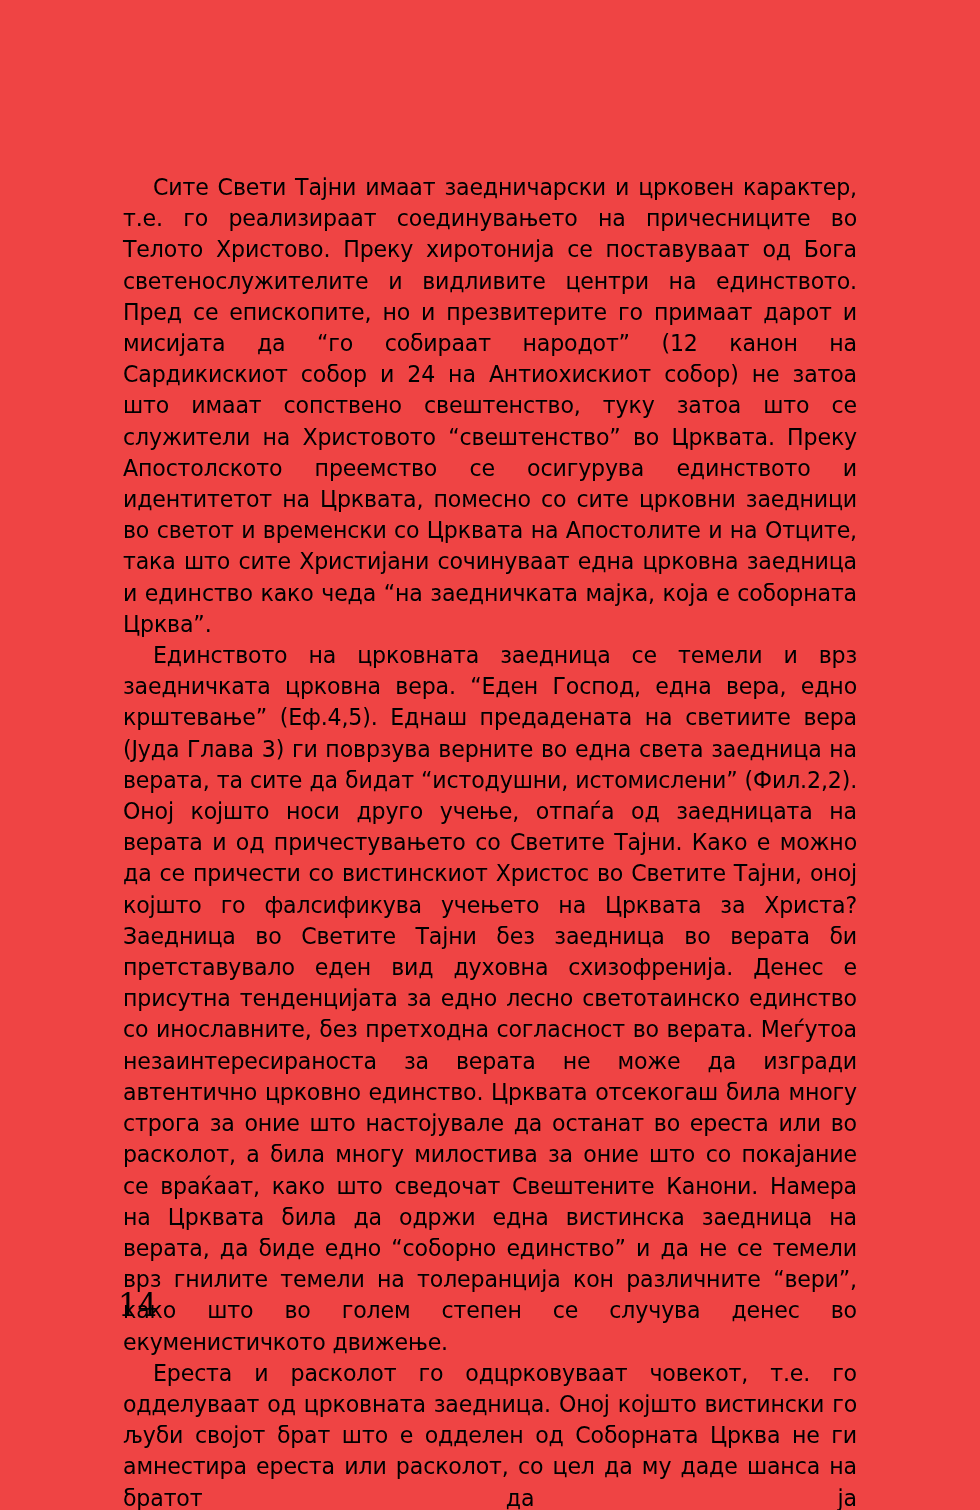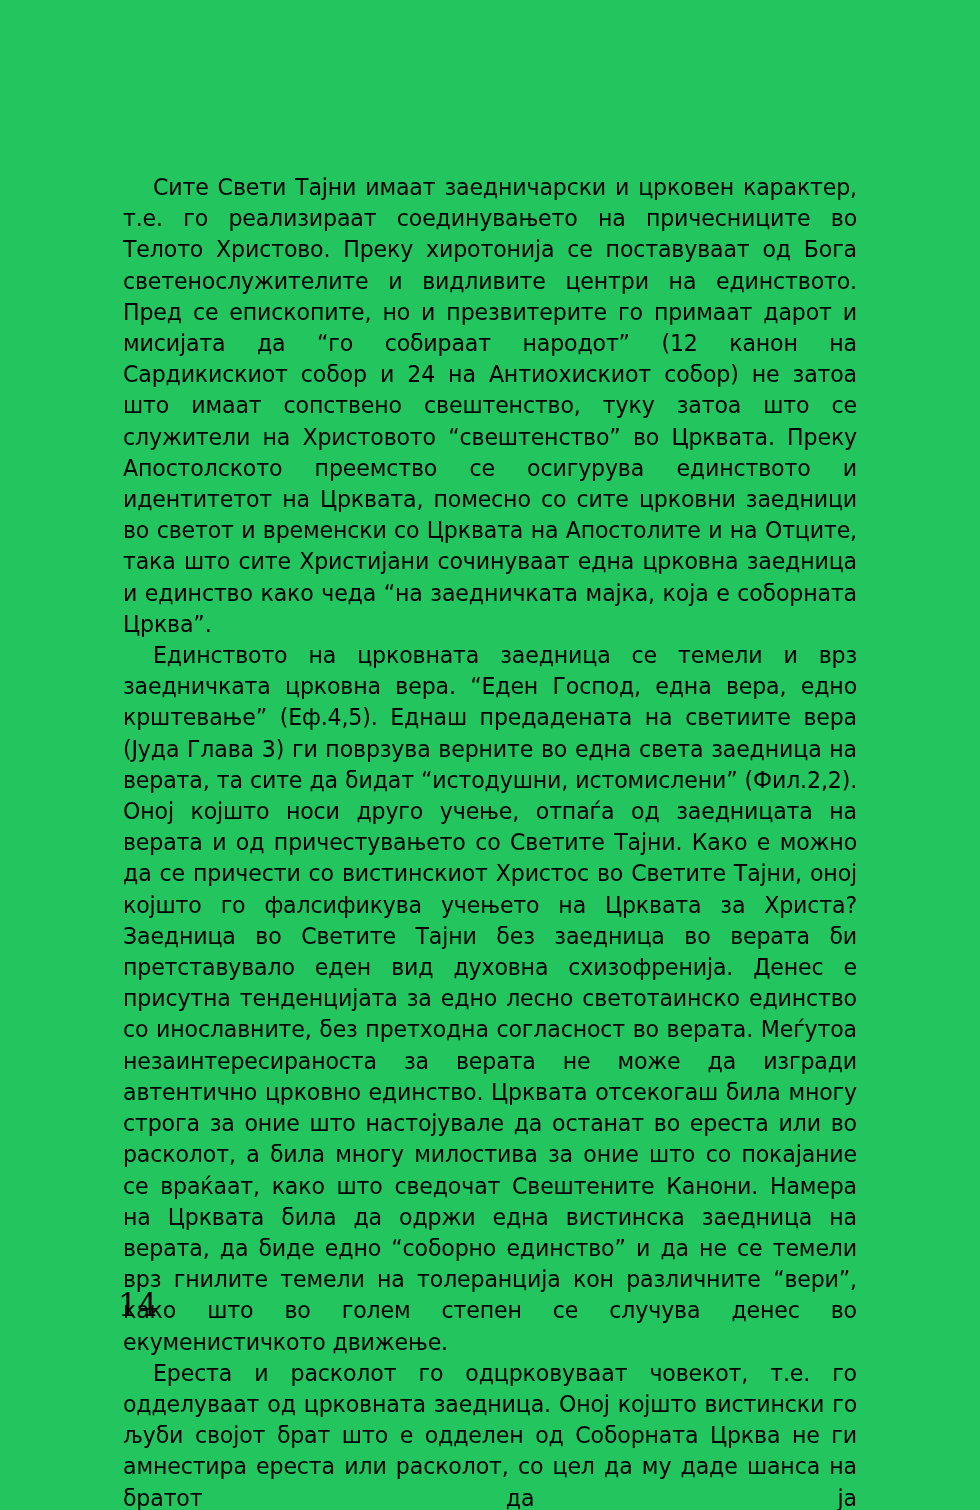--- a/index.html
+++ b/index.html
@@ -17,21 +17,21 @@
     color: #000000;
     -webkit-font-smoothing: antialiased;
   }
 
   .page {
     position: absolute;
     top: 0;
     left: 0;
     width: 980px;
     height: 1510px;
-    background: #22c55e;
+    background: #ef4444;
     text-decoration: underline;
   }
 
   
   .text-block {
     position: absolute;
     left: 123px;
     top: 172px;
     width: 734px;
   }

